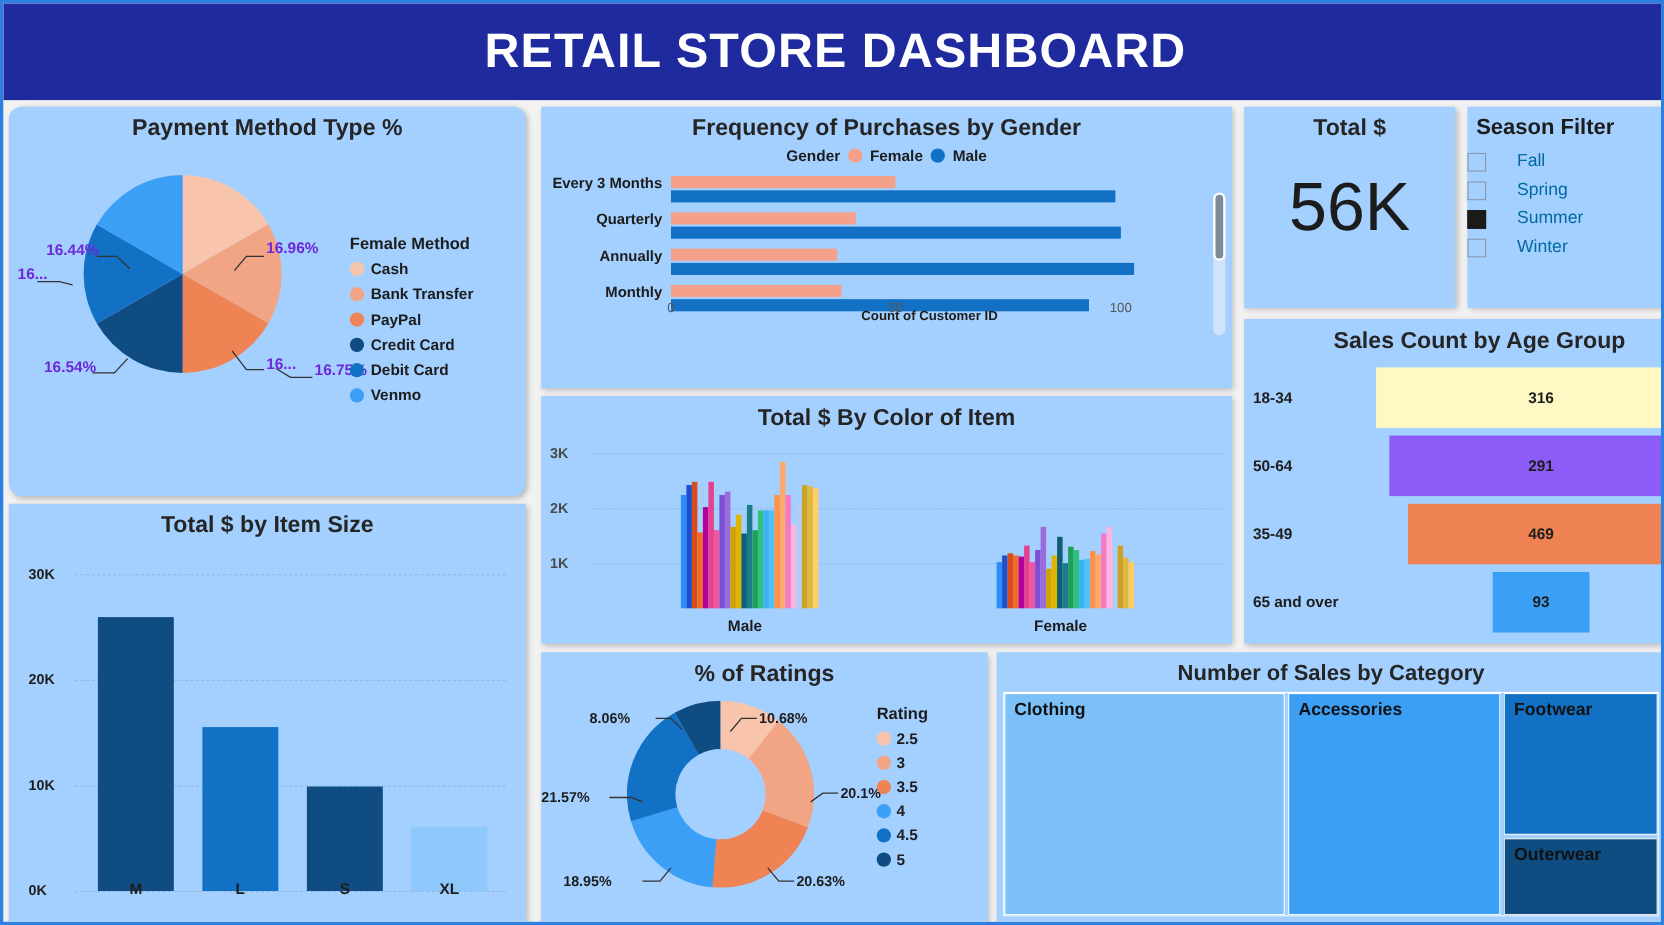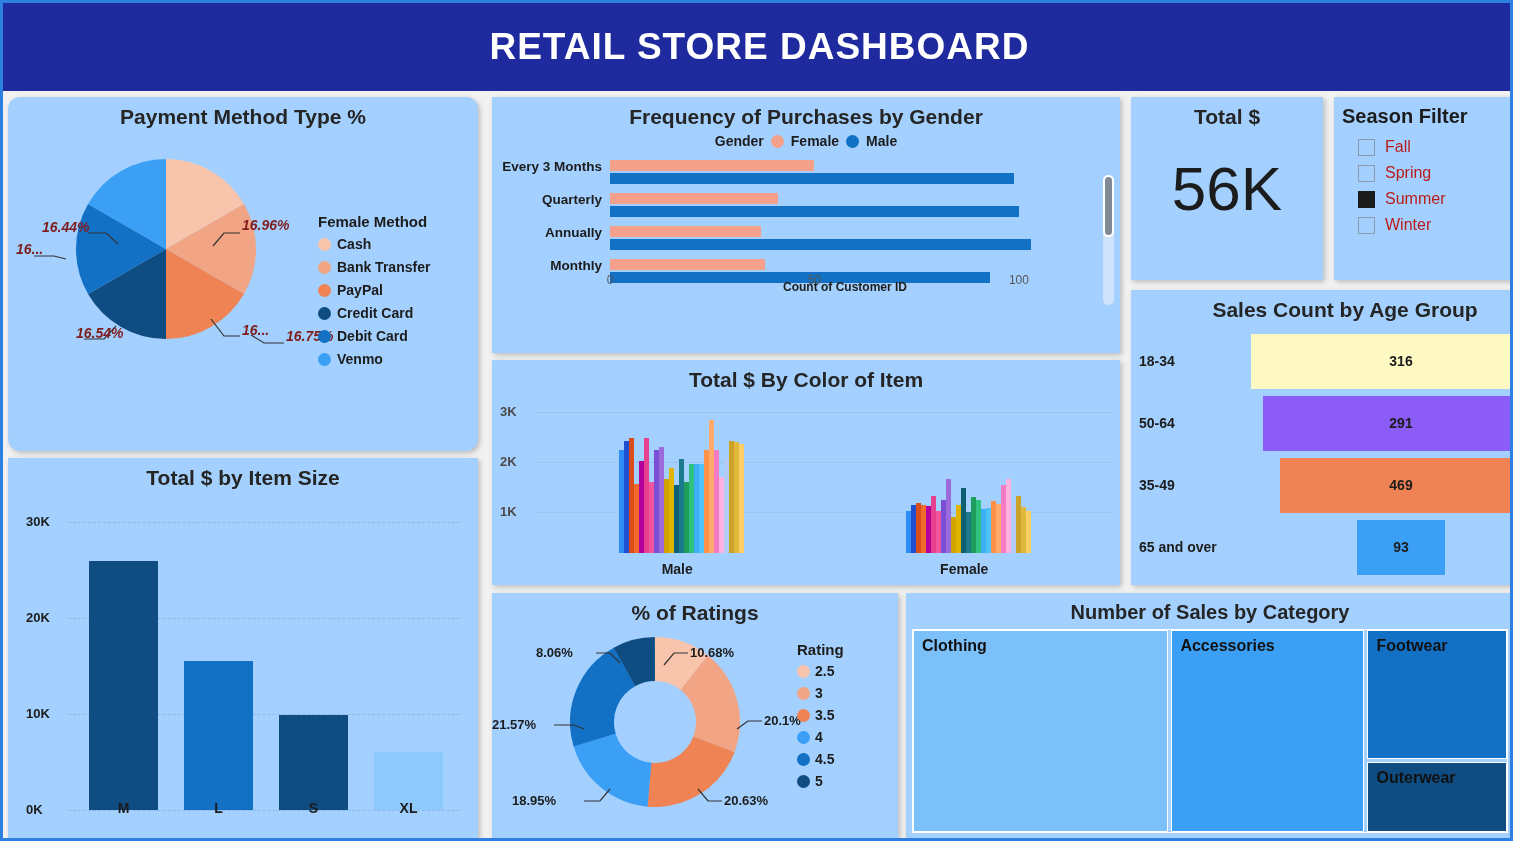--- a/index.html
+++ b/index.html
@@ -18,21 +18,21 @@
   }
   
   .header {
     position: absolute; left: 0; top: 0;
     width: 1513px; height: 88px;
     background: #1e2a9e;
     display: flex; align-items: center; justify-content: center;
   }
   .header h1 {
     color: #ffffff;
-    font-size: 37px;
+    font-size: 44px;
     font-weight: bold;
     letter-spacing: 1px;
     font-family: "Liberation Sans", sans-serif;
   }
   
   .panel {
     position: absolute;
     background: #a3d0fe;
     box-shadow: 2px 2px 5px rgba(120,120,120,0.45);
   }
@@ -55,23 +55,22 @@
   #p-total     { left: 1128px; top: 94px;  width: 192px; height: 183px; }
   #p-season    { left: 1331px; top: 94px;  width: 180px; height: 183px; }
   #p-age       { left: 1128px; top: 287px; width: 428px; height: 295px; }
   #p-category  { left: 903px;  top: 590px; width: 608px; height: 246px; }
 
   
   .pie-wrap { position: relative; width: 100%; height: 300px; }
   .pie-svg { position: absolute; left: 58px; top: 20px; }
   .pie-label {
     position: absolute;
-    font-size: 14px; font-weight: bold; color: #7f1d1d;
+    font-size: 14px; font-weight: bold; color: #6d28d9;
     white-space: nowrap;
-    font-style: italic;
   }
   .leader { position: absolute; stroke: #333; stroke-width: 1.2; fill: none; }
   .legend {
     position: absolute; left: 310px; top: 84px;
   }
   .legend-title {
     font-size: 15px; font-weight: bold; color: #1c1c1c; margin-bottom: 6px;
   }
   .legend-item {
     display: flex; align-items: center; gap: 6px; margin-bottom: 7px;
@@ -177,23 +176,23 @@
     color: #1c1c1c; margin-top: 24px;
     font-family: "Liberation Sans", sans-serif;
   }
 
   
   .season-title {
     font-size: 20px; font-weight: bold; color: #1c1c1c;
     padding: 8px 0 6px 8px;
   }
   .chk-row {
-    display: flex; align-items: center; gap: 10px;
-    padding: 4px 0 4px 24px;
-    font-size: 16px; color: #b91c1c;
+    display: flex; align-items: center; gap: 28px;
+    padding: 4px 0 4px 0;
+    font-size: 16px; color: #0369a1;
   }
   .chk {
     width: 17px; height: 17px; border: 1.6px solid #8a99ab;
     background: #a3d0fe; flex: 0 0 auto;
   }
   .chk.on { background: #1b1b1b; border-color: #1b1b1b; }
 
   
   .funnel { position: relative; padding: 8px 8px 6px 8px; }
   .fn-row { display: flex; align-items: center; height: 62px; }
@@ -243,21 +242,21 @@
         <polyline points="243,206 256,214 276,214"></polyline>
         <polyline points="203,190 216,207 232,207"></polyline>
         <polyline points="108,197 96,210 76,210"></polyline>
         <polyline points="58,130 46,127 26,127"></polyline>
         <polyline points="110,115 98,104 80,104"></polyline>
       </svg>
       <span class="pie-label" style="left:234px; top:88px;">16.96%</span>
       <span class="pie-label" style="left:278px; top:199px;">16.75%</span>
 
       <span class="pie-label" style="left:234px; top:193px;">16...</span>
-      <span class="pie-label" style="left:32px; top:196px;margin-left:36px;">16.54%</span>
+      <span class="pie-label" style="left:32px; top:196px;">16.54%</span>
       <span class="pie-label" style="left:8px; top:112px;">16...</span>
       <span class="pie-label" style="left:34px; top:90px;">16.44%</span>
 
       <div class="legend">
         <div class="legend-title">Female Method</div>
         <div class="legend-item">
           <span class="dot" style="background:#f8c5ac"></span>
           <span>Cash</span>
         </div>
         <div class="legend-item">

